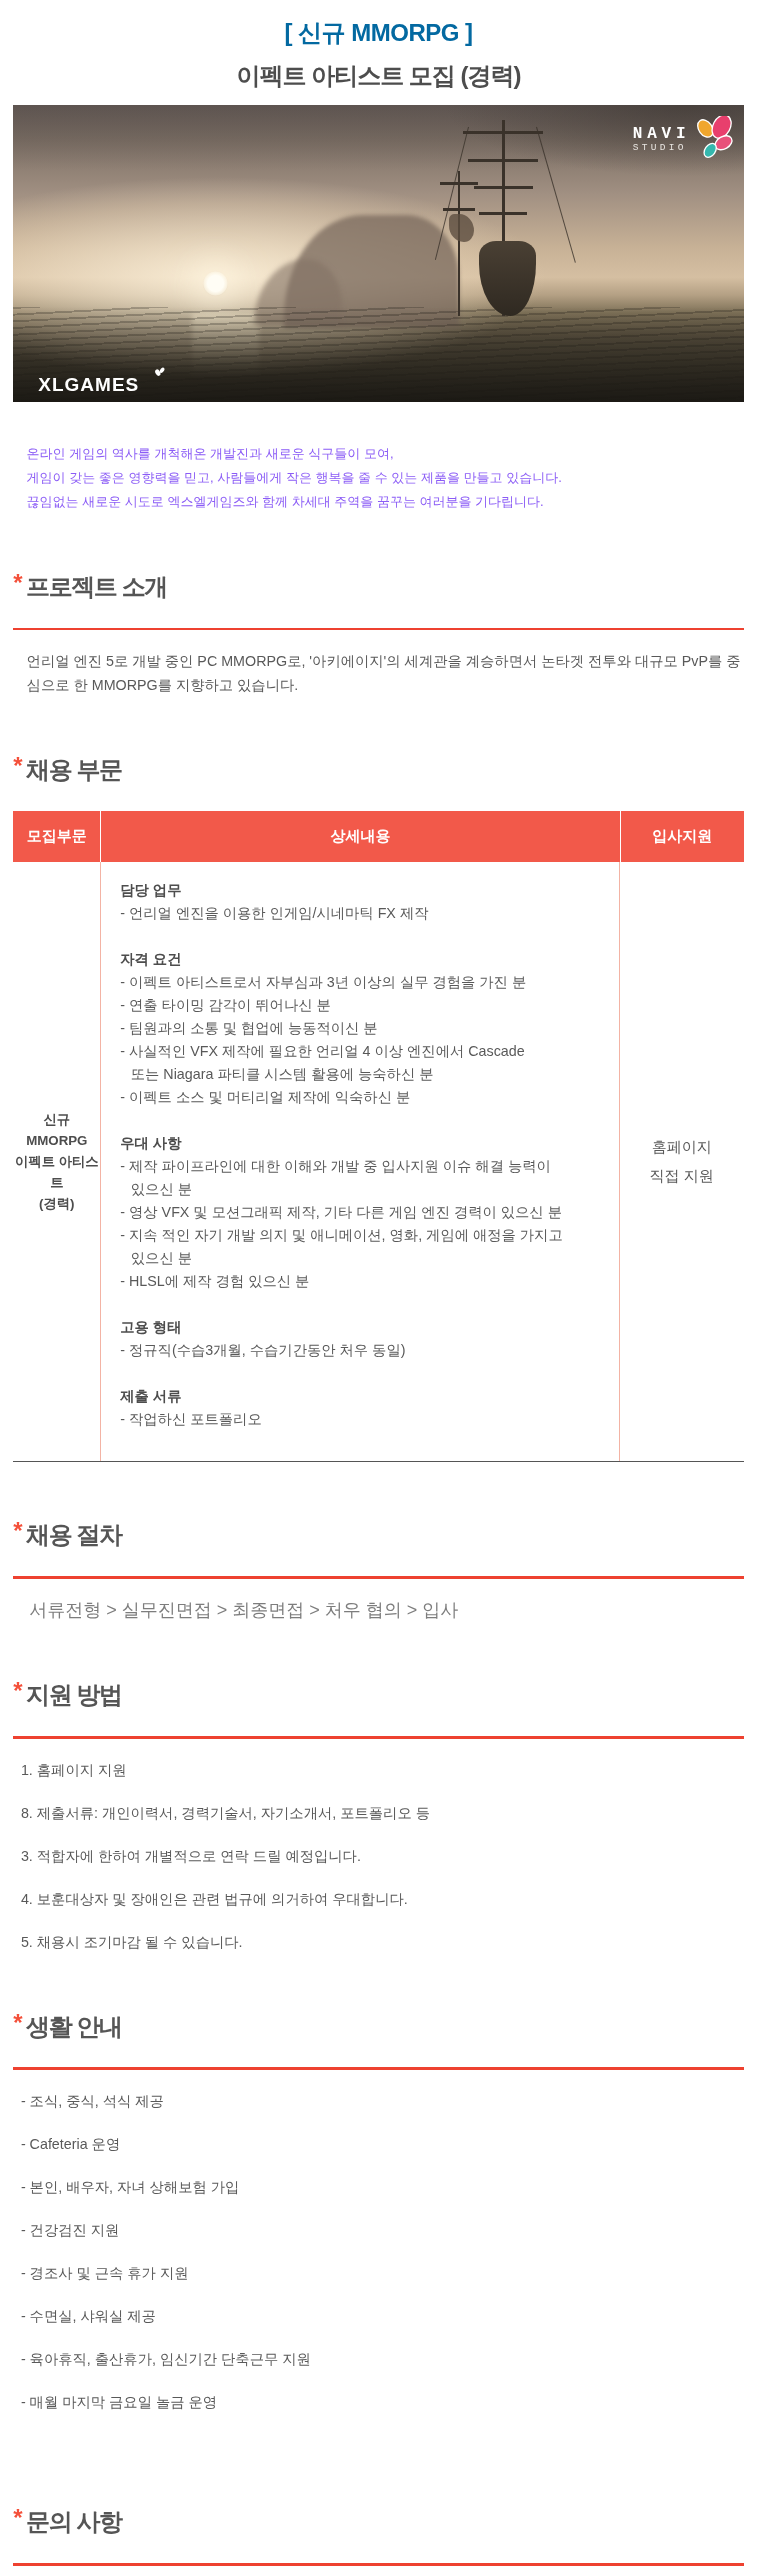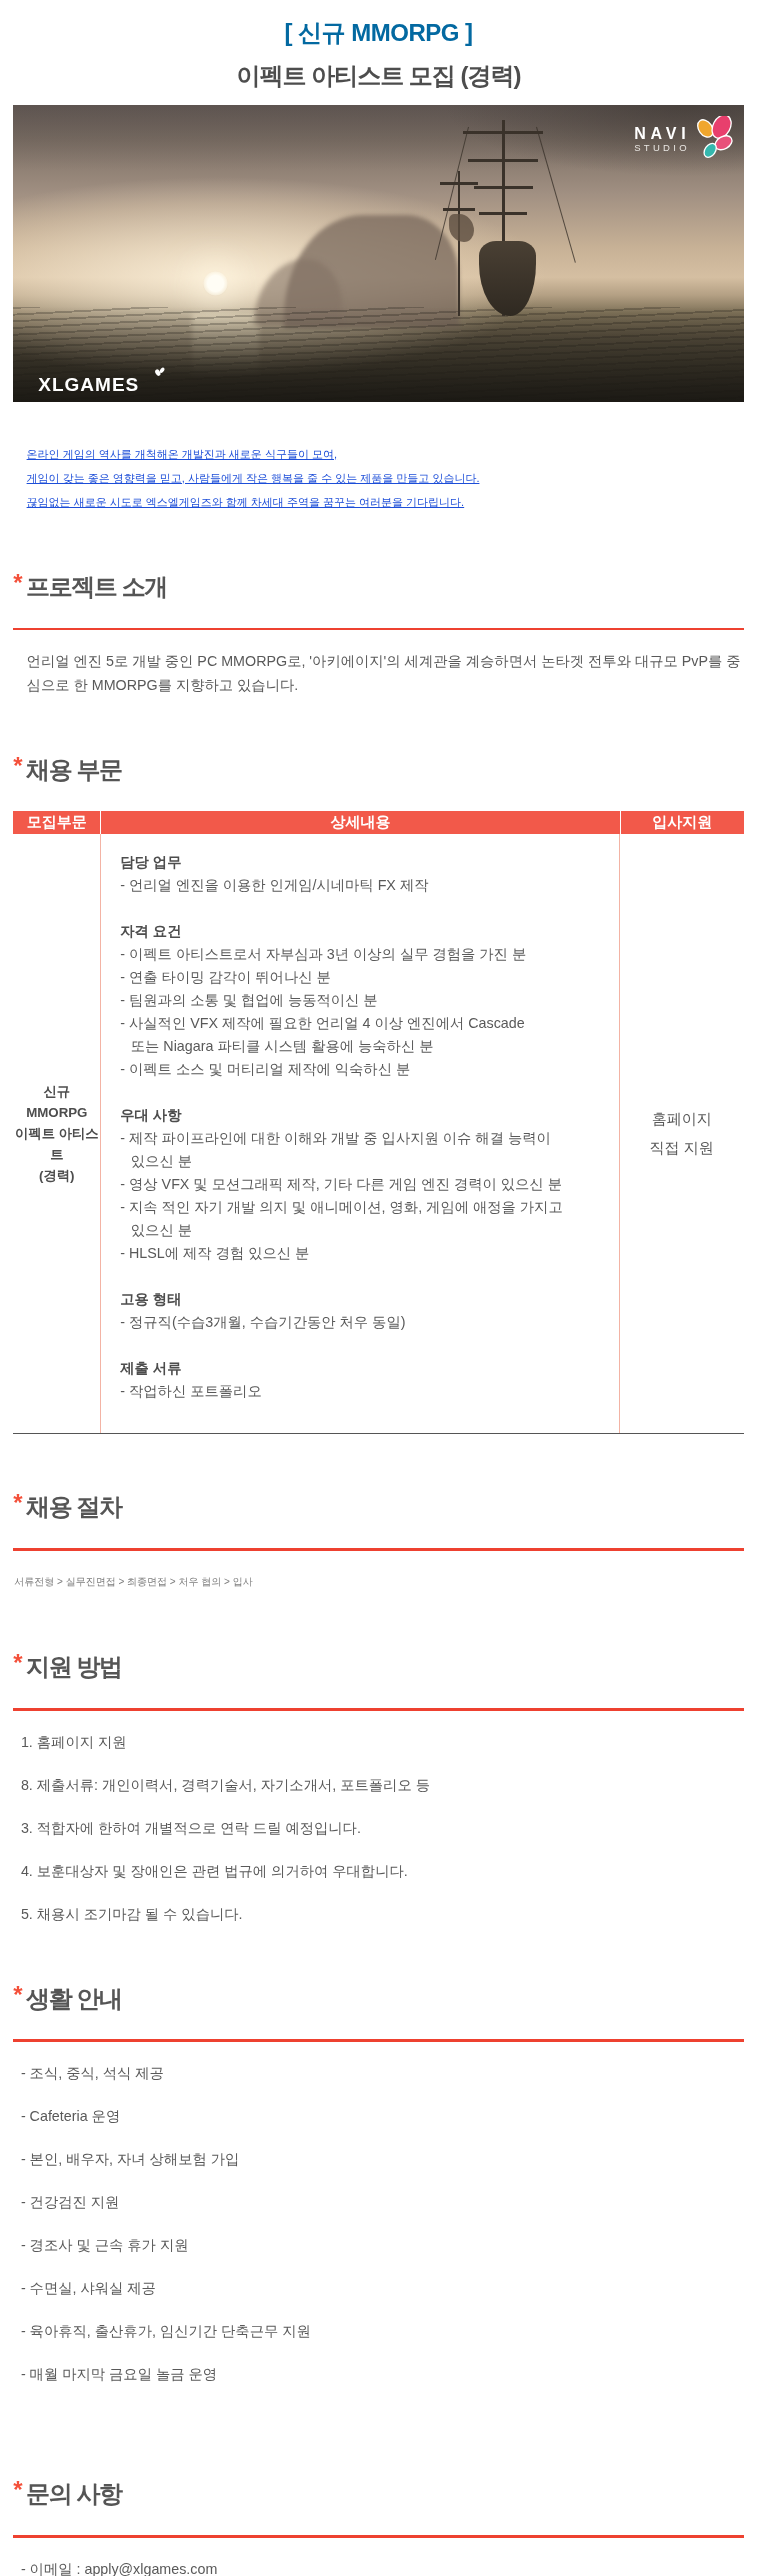--- a/index.html
+++ b/index.html
@@ -33,46 +33,46 @@
   .ship .y1{top:6%;left:33px;width:80px;} .ship .y2{top:20%;left:38px;width:70px;}
   .ship .y3{top:34%;left:44px;width:59px;} .ship .y4{top:47%;left:49px;width:48px;}
   .ship .mast-fore{position:absolute;left:28.5px;top:26%;width:1.9px;height:74%;background:#3a322a;}
   .ship .fy1{top:32%;left:10.5px;width:38px;} .ship .fy2{top:45%;left:13.3px;width:32px;}
   .ship .rig1{position:absolute;left:38px;top:4%;width:1px;height:70%;background:rgba(58,50,42,.8);transform:rotate(14deg);transform-origin:top;}
   .ship .rig2{position:absolute;left:106px;top:4%;width:1px;height:72%;background:rgba(58,50,42,.8);transform:rotate(-16deg);transform-origin:top;}
   .ship .sail{position:absolute;left:19px;top:48%;width:25px;height:28.5px;background:rgba(92,78,64,.8);border-radius:20% 60% 40% 60%;}
   .ship .hull{position:absolute;left:49px;top:62%;width:57px;height:38%;
     background:linear-gradient(180deg,#4a4034,#2f2921);border-radius:30% 30% 45% 55%/20% 20% 70% 70%;}
   .navi-logo{position:absolute;top:11.4px;right:9.5px;display:flex;align-items:center;gap:3.8px;}
-  .navi-text{text-align:left;color:#ffffff;}
+  .navi-text{text-align:left;color:#ffffff;font-family:Liberation Mono, monospace;}
   .navi-line1{font-size:16px;font-weight:bold;letter-spacing:4.8px;line-height:16px;}
   .navi-line2{font-size:9.5px;letter-spacing:3.3px;line-height:11.4px;color:#e9e6e2;}
   .xl-logo{position:absolute;left:25px;bottom:5.7px;color:#ffffff;font-size:19px;font-weight:bold;letter-spacing:1px;display:flex;align-items:flex-end;gap:15px;}
   .xl-logo svg{margin-bottom:13.3px;}
 
   
-  .intro{margin:40px 0 0 13.3px;font-size:11px;line-height:24px;color:#1d4ed8;text-decoration:underline;}
+  .intro{margin:40px 0 0 13.3px;font-size:13px;line-height:24px;color:#8b5cf6;}
 
   
   .section{margin-top:55px;}
   .section.contact{margin-top:90px;}
   .sec-heading{margin:0;font-size:24px;font-weight:bold;color:#555555;letter-spacing:-1.4px;}
   .sec-heading .ast{color:#f4503a;margin-right:4.8px;vertical-align:3.8px;}
   .divider{height:2.9px;background:#ee4130;margin:25px 0 19px;}
   .sec-body{font-size:14.3px;line-height:24px;color:#595959;margin-left:13.3px;}
-  .process-line{font-size:10px;line-height:24px;color:#7d7d7d;margin-left:1px;}
+  .process-line{font-size:18px;line-height:24px;color:#7d7d7d;margin-left:16px;}
   .spaced-list{margin-left:7.6px;}
   .spaced-list .spaced-item{font-size:14.3px;line-height:24px;margin-bottom:19px;color:#595959;}
   .contact-list{margin-left:7.6px;}
   .contact-list .contact-item{font-size:14.3px;line-height:24px;color:#595959;}
 
   
   .recruit-table{margin-top:25px;border-bottom:1.9px solid #555555;}
   .tbl-head{display:grid;grid-template-columns:87px 1fr 124px;background:#f2594a;}
-  .tbl-head .hcell{color:#ffffff;font-size:15px;font-weight:bold;text-align:center;padding:2px 0;}
+  .tbl-head .hcell{color:#ffffff;font-size:15px;font-weight:bold;text-align:center;padding:16px 0;}
   .tbl-head .hcell + .hcell{border-left:1.9px solid #ffffff;}
   .tbl-body{display:grid;grid-template-columns:87px 1fr 124px;}
   .cell-position,.cell-apply{display:flex;align-items:center;justify-content:center;text-align:center;white-space:pre-line;}
   .cell-position{font-size:13.3px;font-weight:bold;color:#4d4d4d;line-height:21px;}
   .cell-apply{font-size:15px;color:#595959;line-height:28.5px;}
   .cell-detail{border-left:1px solid #f3b3a4;border-right:1px solid #f3b3a4;padding:17px 19px;}
   .detail-group{margin-bottom:23px;}
   .detail-group:last-child{margin-bottom:13px;}
   .detail-group-heading{font-size:14.3px;font-weight:bold;color:#4d4d4d;line-height:23px;}
   .detail-item{font-size:14.3px;color:#595959;line-height:23px;white-space:pre-line;padding-left:10.5px;text-indent:-10.5px;}

